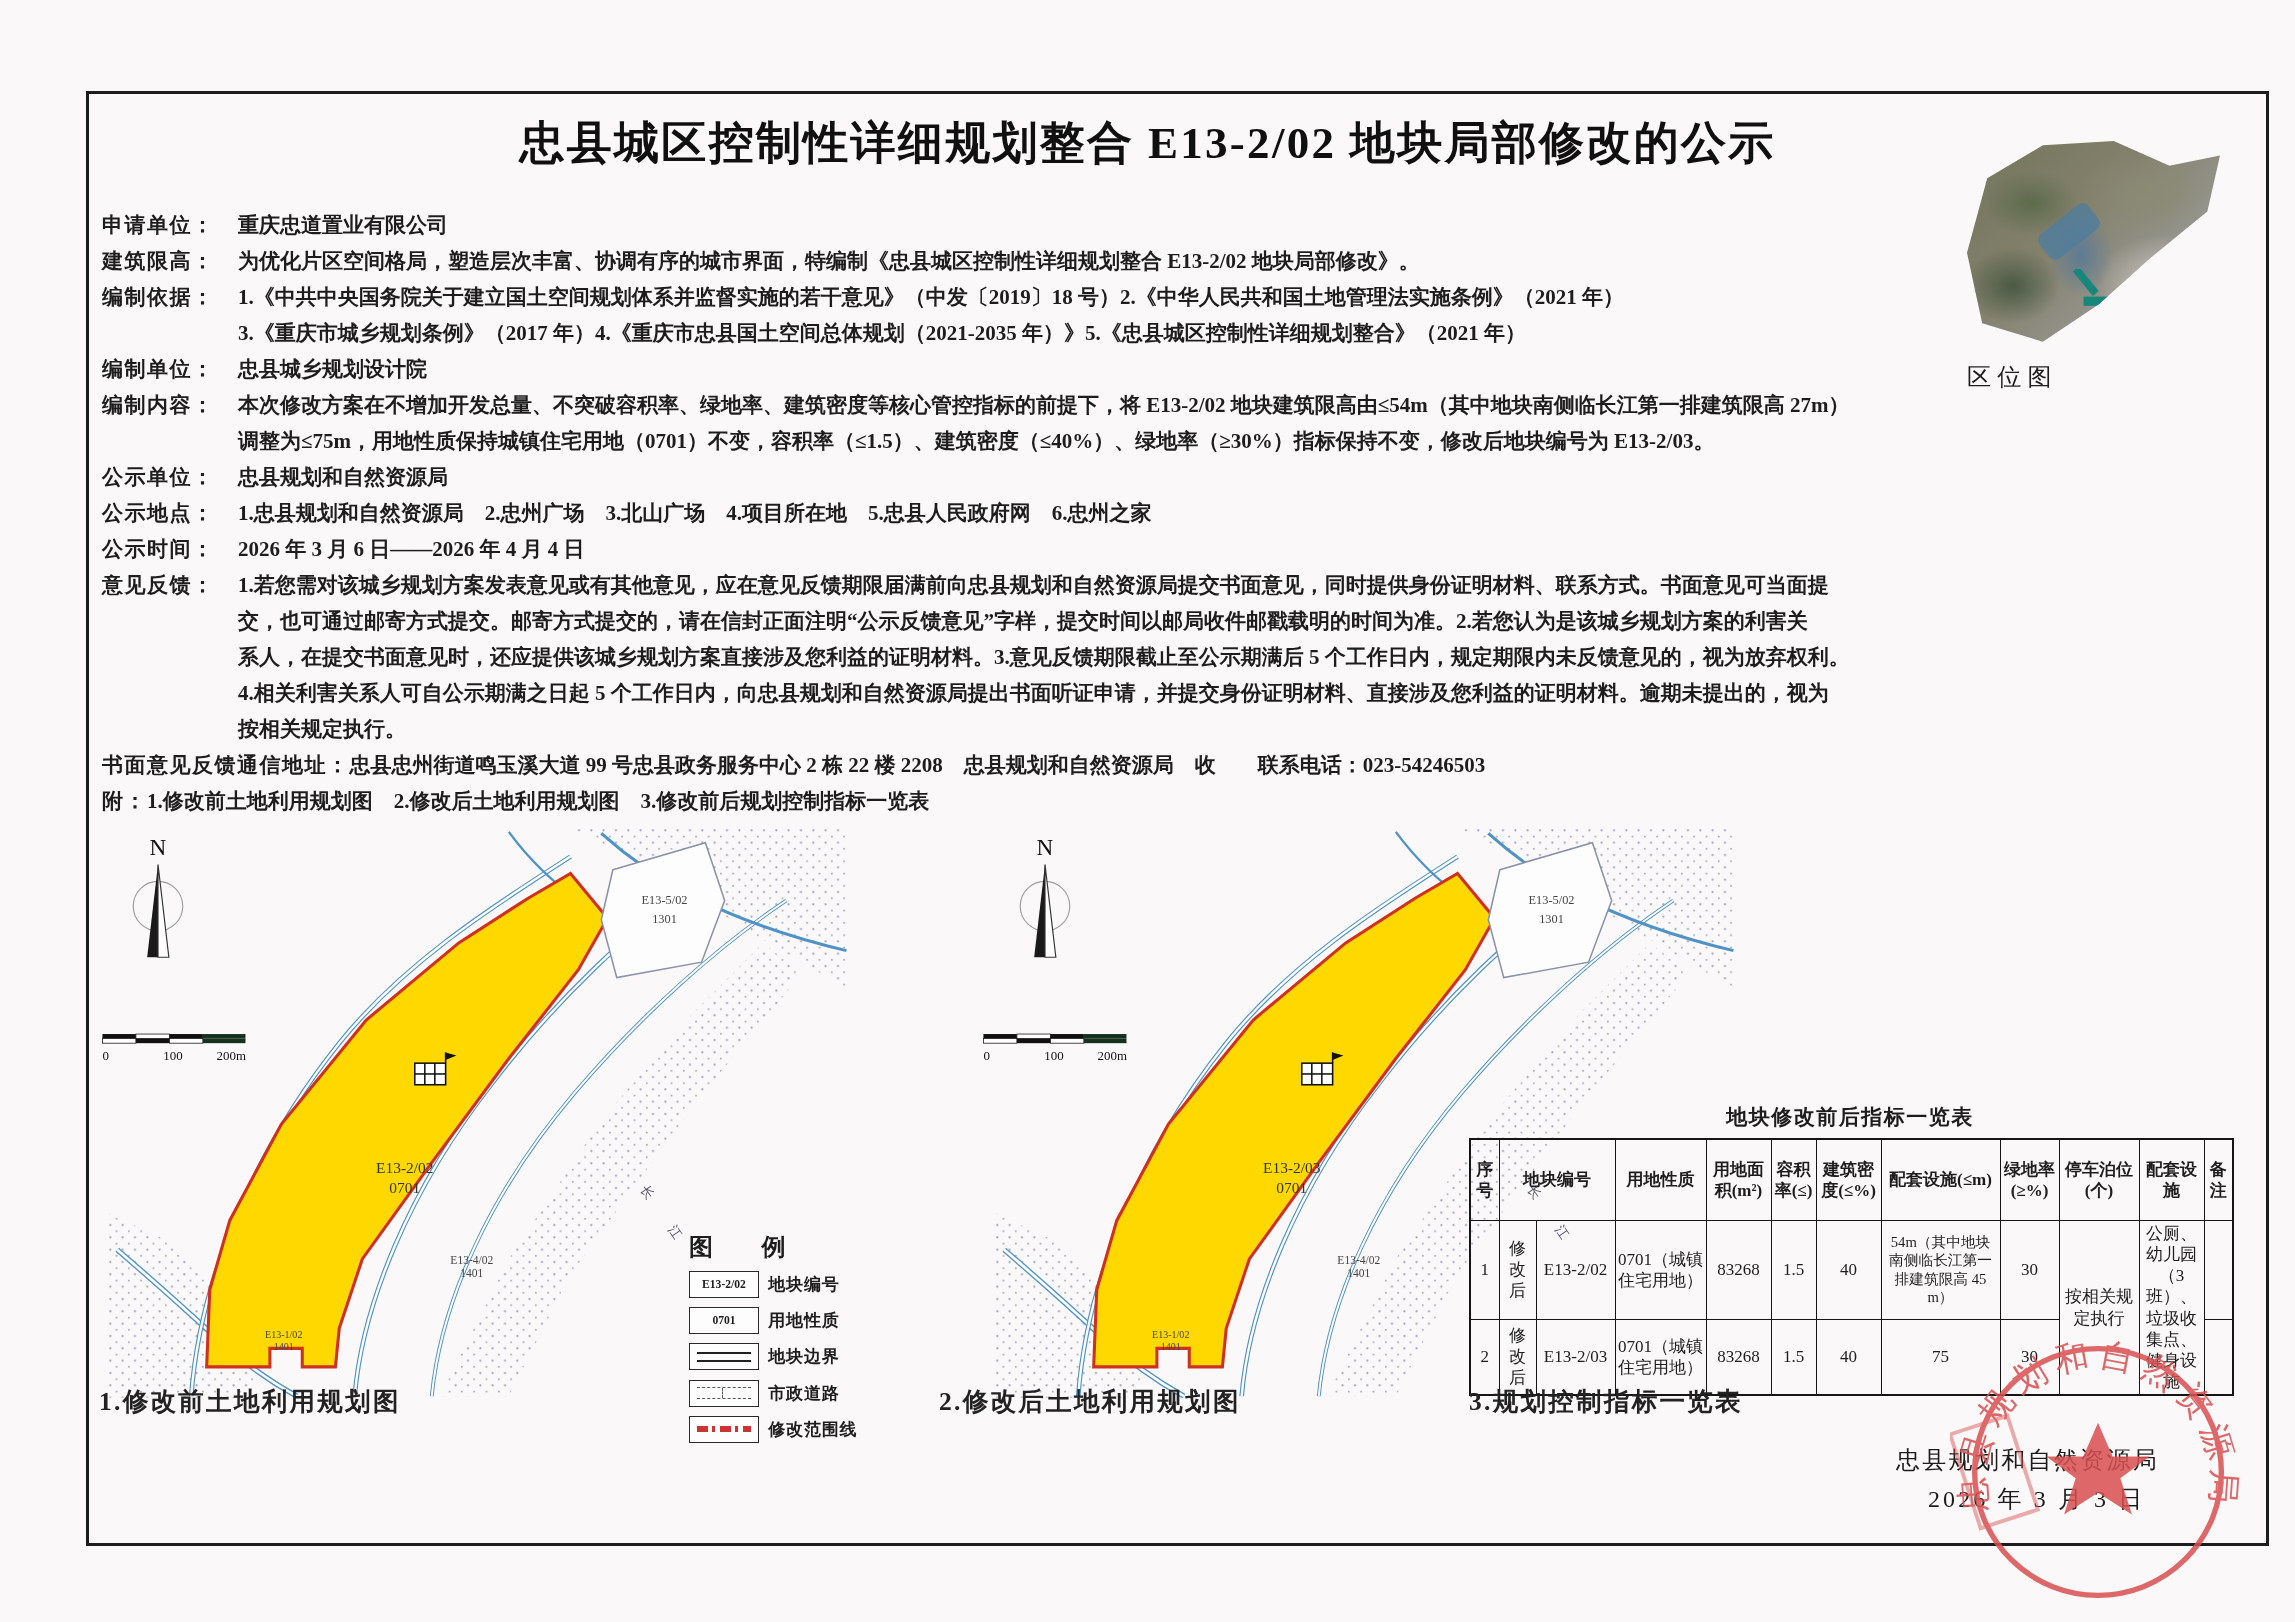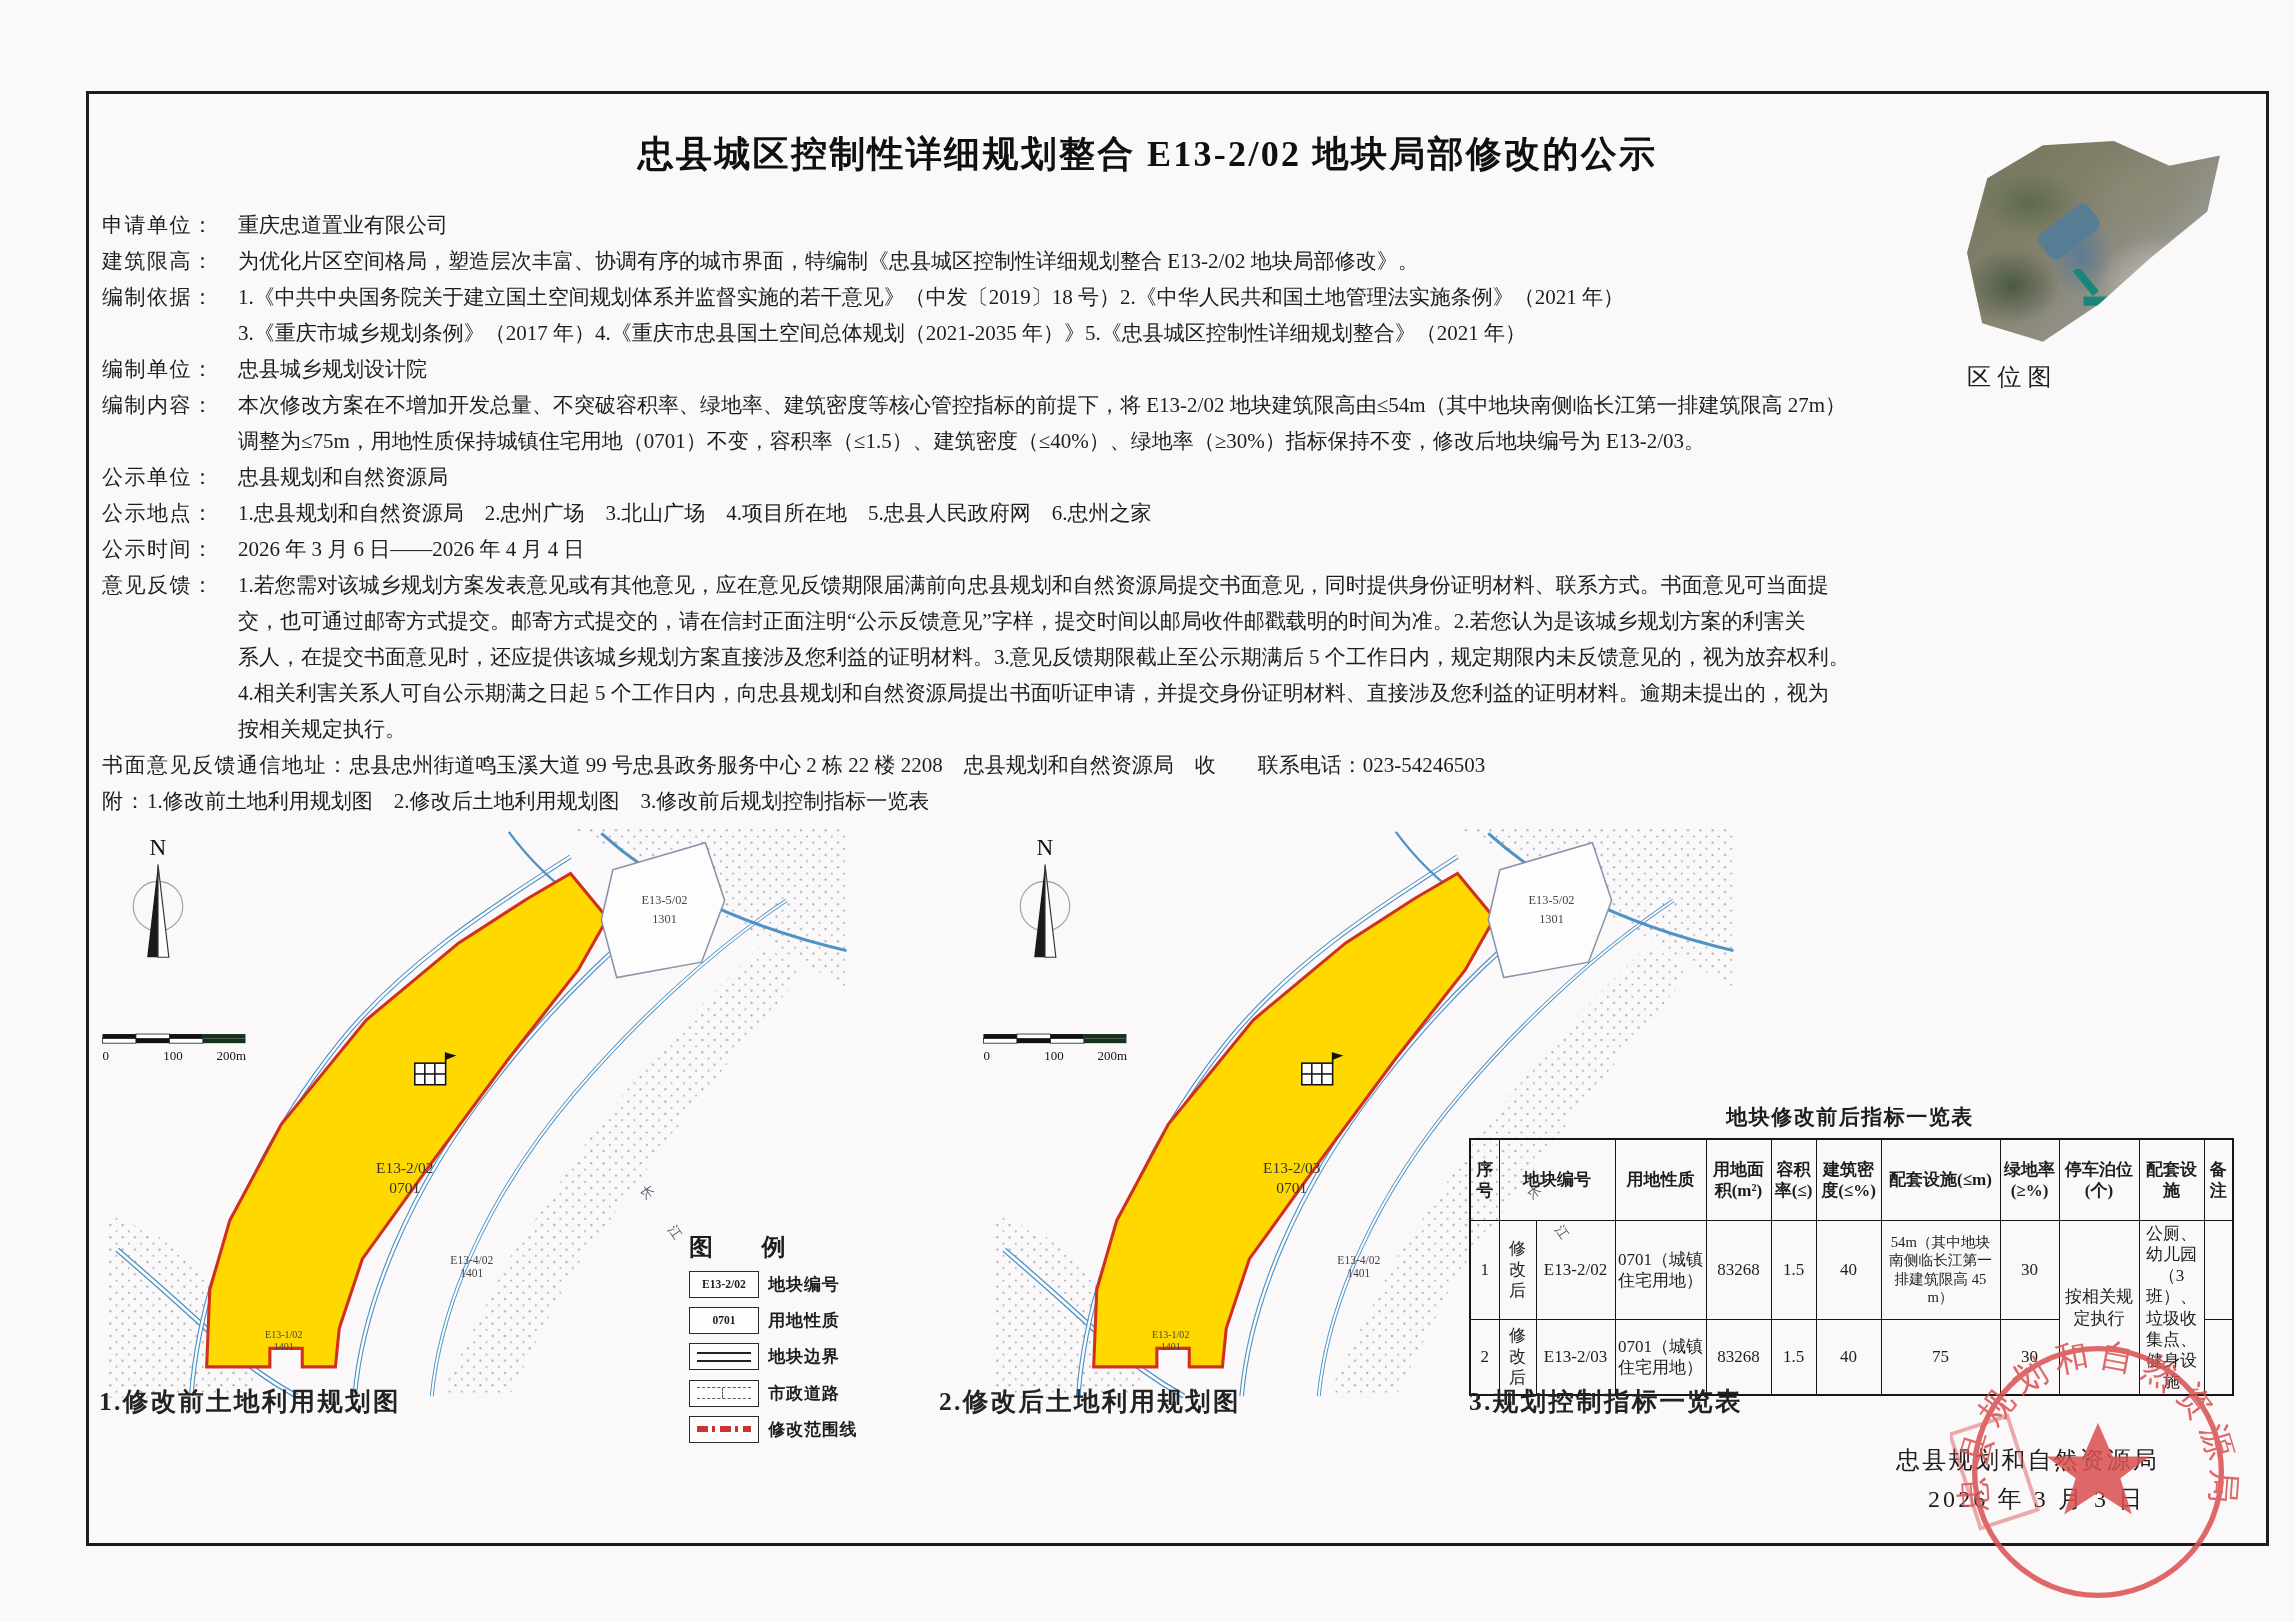--- a/index.html
+++ b/index.html
@@ -1,22 +1,22 @@
 <!DOCTYPE html>
 <html style="font-size:12.3px"><head>
 <meta charset="utf-8">
 <style>
   html,body{margin:0;padding:0;background:#e8e6e7;}
   .page{position:relative;width:2295px;height:1623px;background:#fbf8f9;overflow:hidden;
         font-family:"Liberation Serif","DejaVu Serif",serif;color:#1d1d1d;}
   .frame{position:absolute;left:86px;top:91px;width:2177px;height:1449px;border:3.1px solid #1c1c1c;}
   .doc-title{position:absolute;left:0;top:113px;width:2295px;text-align:center;
-             font-size:36px;font-weight:bold;letter-spacing:2.3px;color:#101010;margin-top:17px;}
-  
-  .info{position:absolute;left:102px;top:207px;width:2129px;font-size:21px;line-height:36px;}
+             font-size:45px;font-weight:bold;letter-spacing:2.3px;color:#101010;}
+  
+  .info{position:absolute;left:102px;top:207px;width:2129px;font-size:21px;line-height:36px;font-weight:bold;}
   .row{display:flex;}
   .row .lbl{flex:none;width:136px;letter-spacing:1.5px;white-space:nowrap;}
   .row .txt{white-space:nowrap;}
   .row.inline{display:block;white-space:nowrap;}
   .row.inline .lbl{display:inline;width:auto;letter-spacing:1.5px;}
   .row.inline .txt{display:inline;}
   
   .loc{position:absolute;left:1967px;top:141px;width:253px;height:207px;
        clip-path:polygon(8% 18%,30% 2%,58% 0%,80% 12%,100% 7%,95% 34%,72% 57%,52% 79%,30% 97%,6% 88%,0% 54%);
        background:

